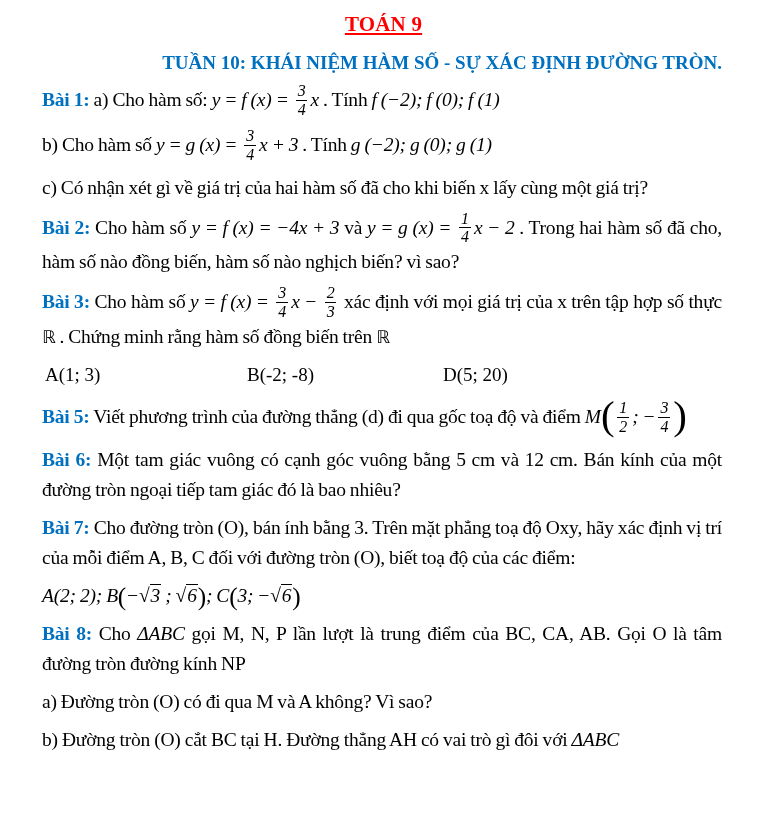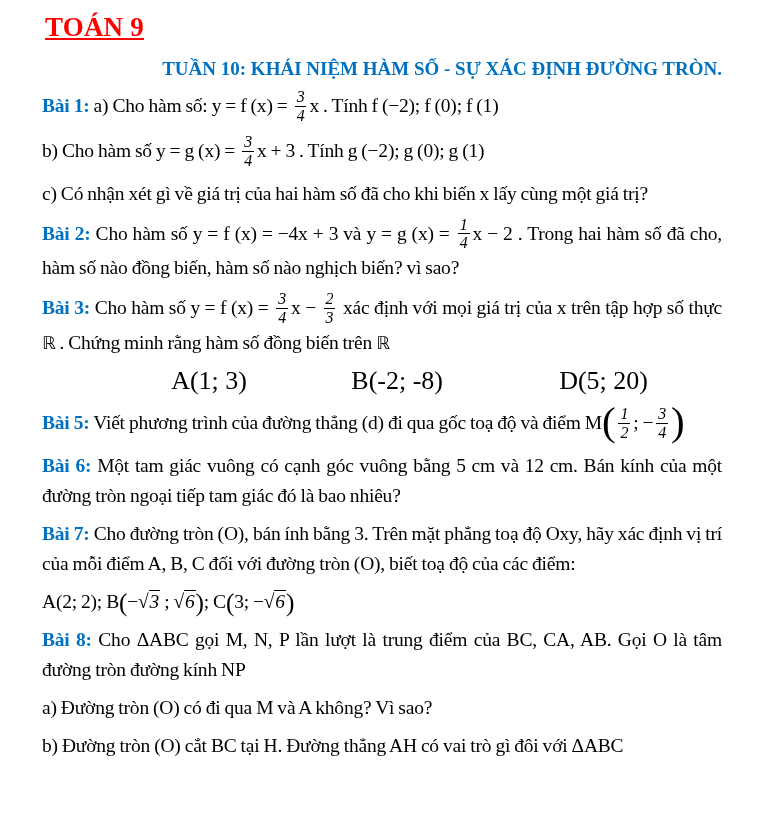--- a/index.html
+++ b/index.html
@@ -4,55 +4,55 @@
 <style>
   * { box-sizing: border-box; }
   html, body { margin: 0; padding: 0; background: #ffffff; }
   body {
     width: 762px; height: 827px; overflow: hidden;
     font-family: "Liberation Serif", serif; color: #000;
   }
   .doc { padding: 10px 40px 0 42px; }
   .title {
     color: var(--red, #FF0000);
-    font-size: 27px; font-weight: bold; text-decoration: underline;
-    margin: 2px 0 15px 3px; letter-spacing: 0.2px;
+    font-size: 21px; font-weight: bold; text-decoration: underline;
+    margin: 2px 0 15px 3px; letter-spacing: 0.2px; text-align: center;
   }
   .heading {
     color: var(--blue, #0070C0);
     font-size: 19px; font-weight: bold; text-align: right;
     margin: 0 0 9px 0;
   }
   .heading.second { margin-bottom: 14px; }
   .para {
     font-size: 19.5px; line-height: 30px; margin: 0 0 8px 0;
     letter-spacing: -0.2px; word-spacing: -0.6px;
   }
   .justify { text-align: justify; }
   .lbl { color: var(--blue, #0070C0); font-weight: bold; }
-  .math { }
+  .math { font-style: italic; }
   .frac {
     display: inline-flex; flex-direction: column; vertical-align: middle;
     font-style: italic; font-size: 0.82em; line-height: 1.12;
     text-align: center; margin: 0 3px; position: relative; top: -1px;
   }
   .frac .num { display: block; padding: 0 2px; }
   .frac .den { display: block; border-top: 1.3px solid #000; padding: 0 2px; }
   .sqrt { font-style: italic; white-space: nowrap; }
   .sqrt .radix { font-style: normal; }
   .sqrt .rad { border-top: 1.3px solid #000; padding: 0 1px; }
   .bigp {
     font-size: 2.1em; font-weight: 300; vertical-align: middle;
     line-height: 0.9; font-style: normal; position: relative; top: -2px;
   }
   .tallp { font-size: 1.3em; vertical-align: -0.12em; line-height: 1; font-style: normal; }
   .bb { font-family: "DejaVu Sans", sans-serif; font-size: 0.88em; }
   .points-row {
     display: grid; grid-template-columns: 202px 196px 205px 1fr;
-    font-size: 26px; line-height: 30px; margin: 0 12px 10px 0; padding-left: 3px; text-align: right;
+    font-size: 19px; line-height: 30px; margin: 0 12px 10px 0; padding-left: 3px;
   }
 </style>
 </head>
 <body>
 
 <div class="doc">
   <div class="title">TOÁN 9</div>
   <div class="heading">TUẦN 10: KHÁI NIỆM HÀM SỐ - SỰ XÁC ĐỊNH ĐƯỜNG TRÒN.</div>
   <div id="paragraphs">
       <p class="para"><span class="lbl">Bài 1:</span><span class="txt"> a) Cho hàm số: </span><span class="math">y = f (x) = </span><span class="frac">

